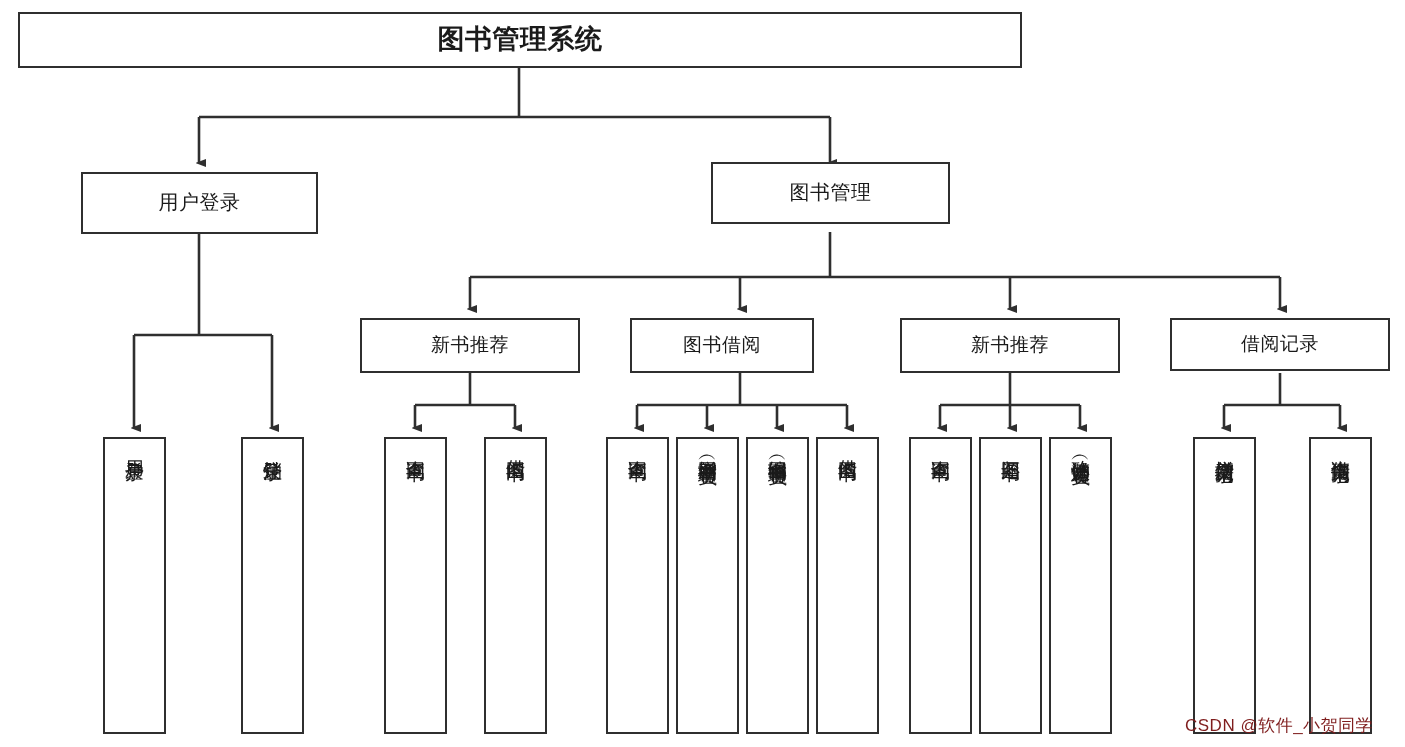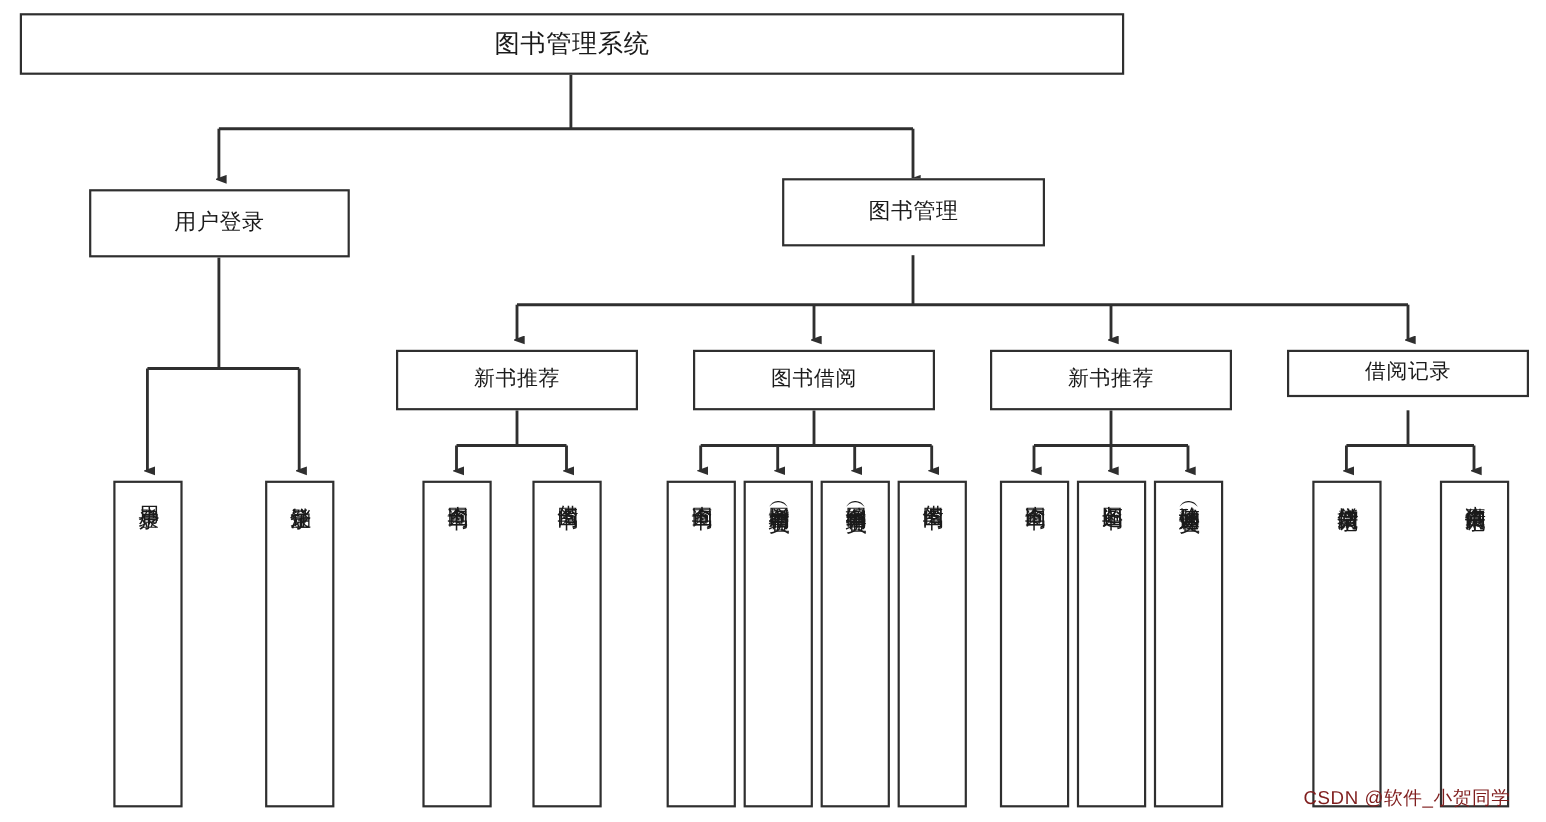--- a/index.html
+++ b/index.html
@@ -33,21 +33,21 @@
     align-items: center;
     justify-content: center;
     color: #1a1a1a;
   }
   .node .label {
     display: block;
     text-align: center;
     line-height: 1.18;
     letter-spacing: 0.5px;
   }
-  .node-root .label { font-size: 23px; }
+  .node-root .label { font-size: 27px; font-weight: bold; }
   .node-l1 .label { font-size: 20px; }
   .node-l2 .label { font-size: 19px; }
   .node-leaf {
     align-items: flex-start;
     justify-content: center;
     padding-top: 6px;
   }
   .node-leaf .label {
     font-size: 19px;
     writing-mode: vertical-rl;
@@ -131,27 +131,27 @@
   <div class="node node-l1" style="left:81px; top:172px; width:237px; height:62px;">
     <span class="label">用户登录</span>
   </div>
   <div class="node node-l1" style="left:711px; top:162px; width:239px; height:62px;">
     <span class="label">图书管理</span>
   </div>
 
   <div class="node node-l2" style="left:360px; top:318px; width:220px; height:55px;">
     <span class="label">新书推荐</span>
   </div>
-  <div class="node node-l2" style="left:630px; top:318px; width:220px; height:55px;">
+  <div class="node node-l2" style="left:630px; top:318px; width:184px; height:55px;">
     <span class="label">图书借阅</span>
   </div>
   <div class="node node-l2" style="left:900px; top:318px; width:220px; height:55px;">
     <span class="label">新书推荐</span>
   </div>
-  <div class="node node-l2" style="left:1170px; top:318px; width:220px; height:43px;">
+  <div class="node node-l2" style="left:1170px; top:318px; width:220px; height:53px;">
     <span class="label">借阅记录</span>
   </div>
 
   <div class="node node-leaf" style="left:103px; top:437px; width:63px; height:297px;">
     <span class="label">用户登录</span>
   </div>
   <div class="node node-leaf" style="left:241px; top:437px; width:63px; height:297px;">
     <span class="label">注销登录</span>
   </div>
 

